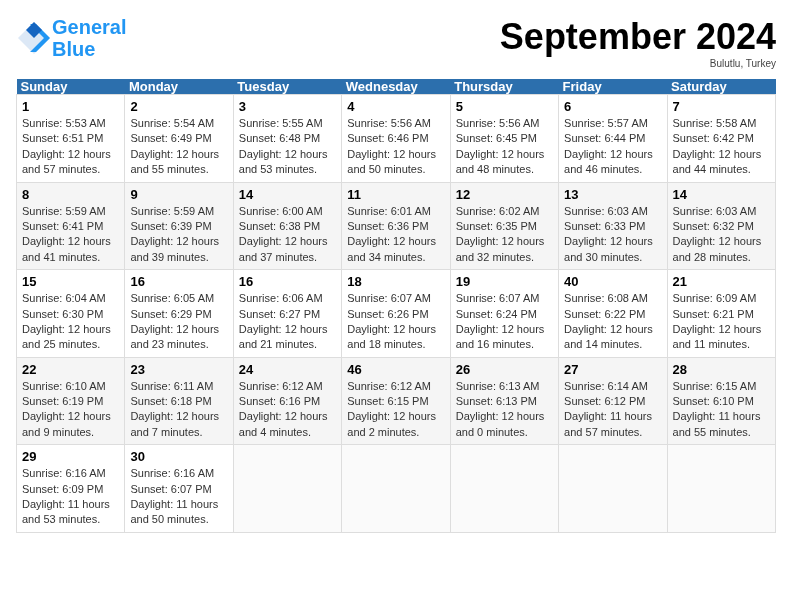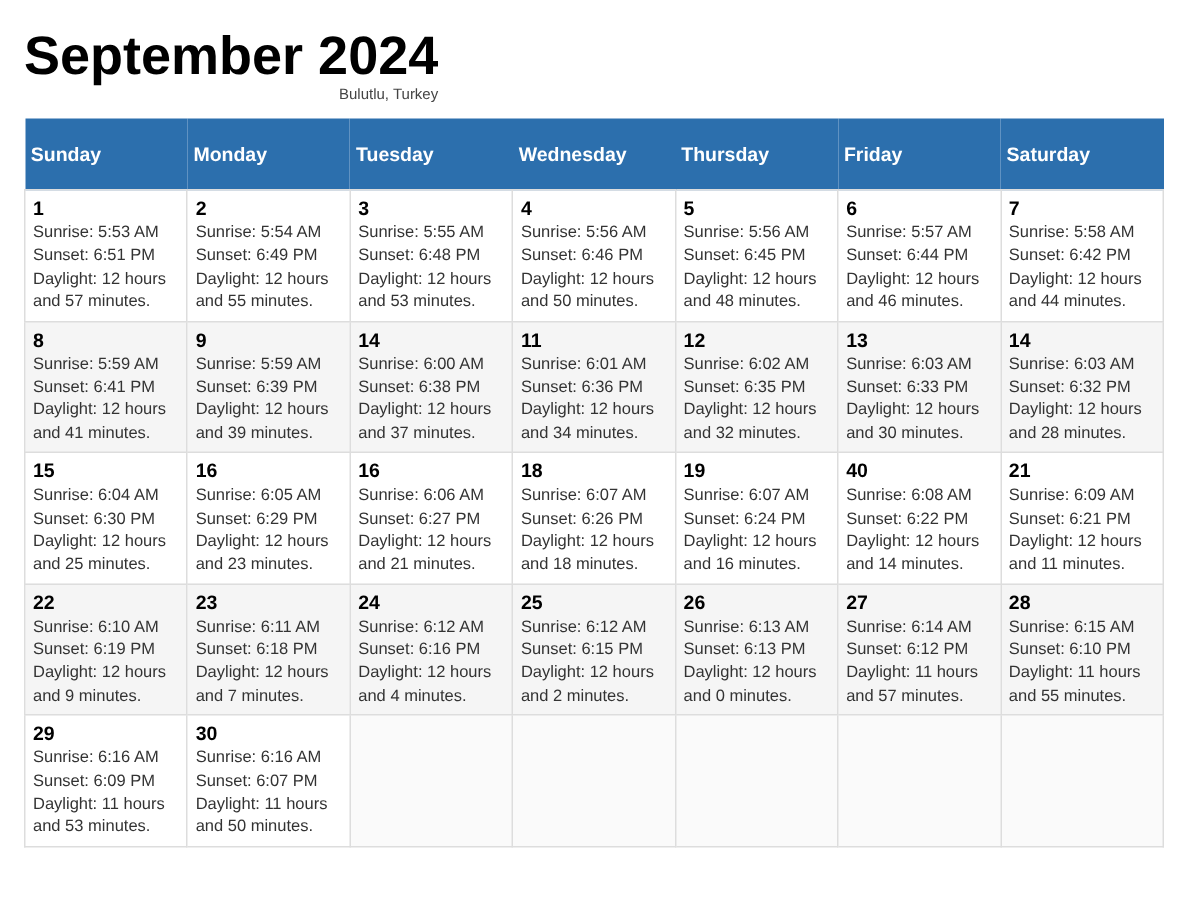--- a/index.html
+++ b/index.html
@@ -33,21 +33,21 @@
       color: #444;
     }
     table {
       width: 100%;
       border-collapse: collapse;
       font-size: 11px;
     }
     th {
       background-color: #2c6fad;
       color: white;
-      padding: 16px 4px;
+      padding: 0 4px;
       text-align: left;
       font-size: 13px;
       font-weight: bold;
     }
     td {
       border: 1px solid #ddd;
       vertical-align: top;
       padding: 4px 5px;
       width: calc(100% / 7);
       height: 80px;
@@ -68,20 +68,32 @@
       line-height: 1.4;
     }
     td.empty {
       background: #fafafa;
     }
   </style>
 </head>
 <body>
 
 <div class="header">
+  <div class="logo">
+    <svg width="36" height="36" viewBox="0 0 36 36">
+      <polygon points="18,2 34,18 18,34 2,18" fill="#1565c0" opacity="0.15"></polygon>
+      <polygon points="20,4 34,18 20,32 14,32 28,18 14,4" fill="#2196F3"></polygon>
+      <polygon points="18,2 26,10 18,18 10,10" fill="#1565c0"></polygon>
+    </svg>
+    <div>
+      <div style="font-size:20px;font-weight:bold;color:#1a1a2e;line-height:1.1;">
+        <span style="color:#2196F3;">General</span><br><span style="color:#2196F3;">Blue</span>
+      </div>
+    </div>
+  </div>
   <div class="title-section">
     <div class="month-title">September 2024</div>
     <div class="location">Bulutlu, Turkey</div>
   </div>
 </div>
 
 <table>
   <thead>
     <tr>
       <th>Sunday</th>
@@ -287,21 +299,21 @@
         </td>
         <td>
           <span class="day-num">24</span>
 <div class="day-info">
 Sunrise: 6:12 AM<br>
 Sunset: 6:16 PM<br>
 Daylight: 12 hours and 4 minutes.
 </div>
         </td>
         <td>
-          <span class="day-num">25</span>
+          <span class="day-num">46</span>
 <div class="day-info">
 Sunrise: 6:12 AM<br>
 Sunset: 6:15 PM<br>
 Daylight: 12 hours and 2 minutes.
 </div>
         </td>
         <td>
           <span class="day-num">26</span>
 <div class="day-info">
 Sunrise: 6:13 AM<br>

